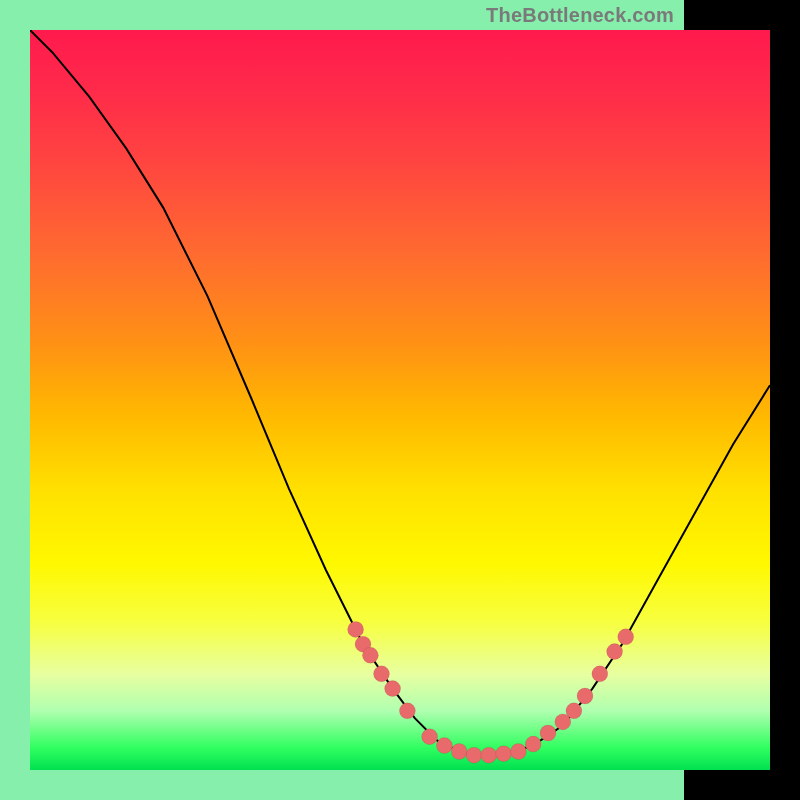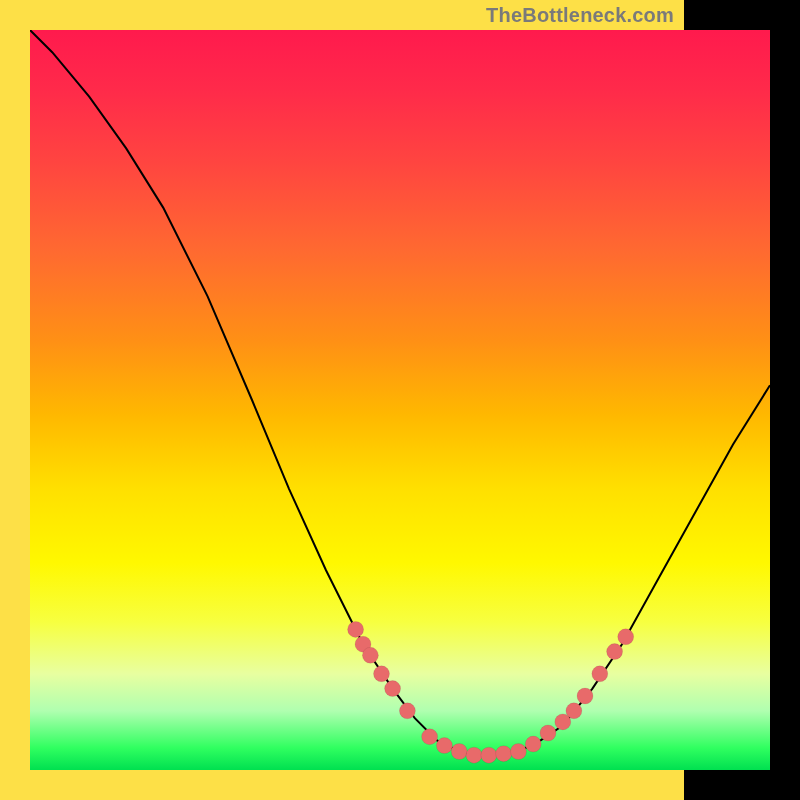--- a/index.html
+++ b/index.html
@@ -7,21 +7,21 @@
     padding: 0;
     width: 800px;
     height: 800px;
     background: #000;
     overflow: hidden;
   }
   .chart-container {
     position: relative;
     width: 684px;
     height: 800px;
-    background: #fde047;
+    background: #86efac;
     text-align: center;
   }
   .plot-area {
     position: absolute;
     left: 30px;
     top: 30px;
     width: 740px;
     height: 740px;
     background: linear-gradient(to bottom,
       #ff1a4d 0%,

